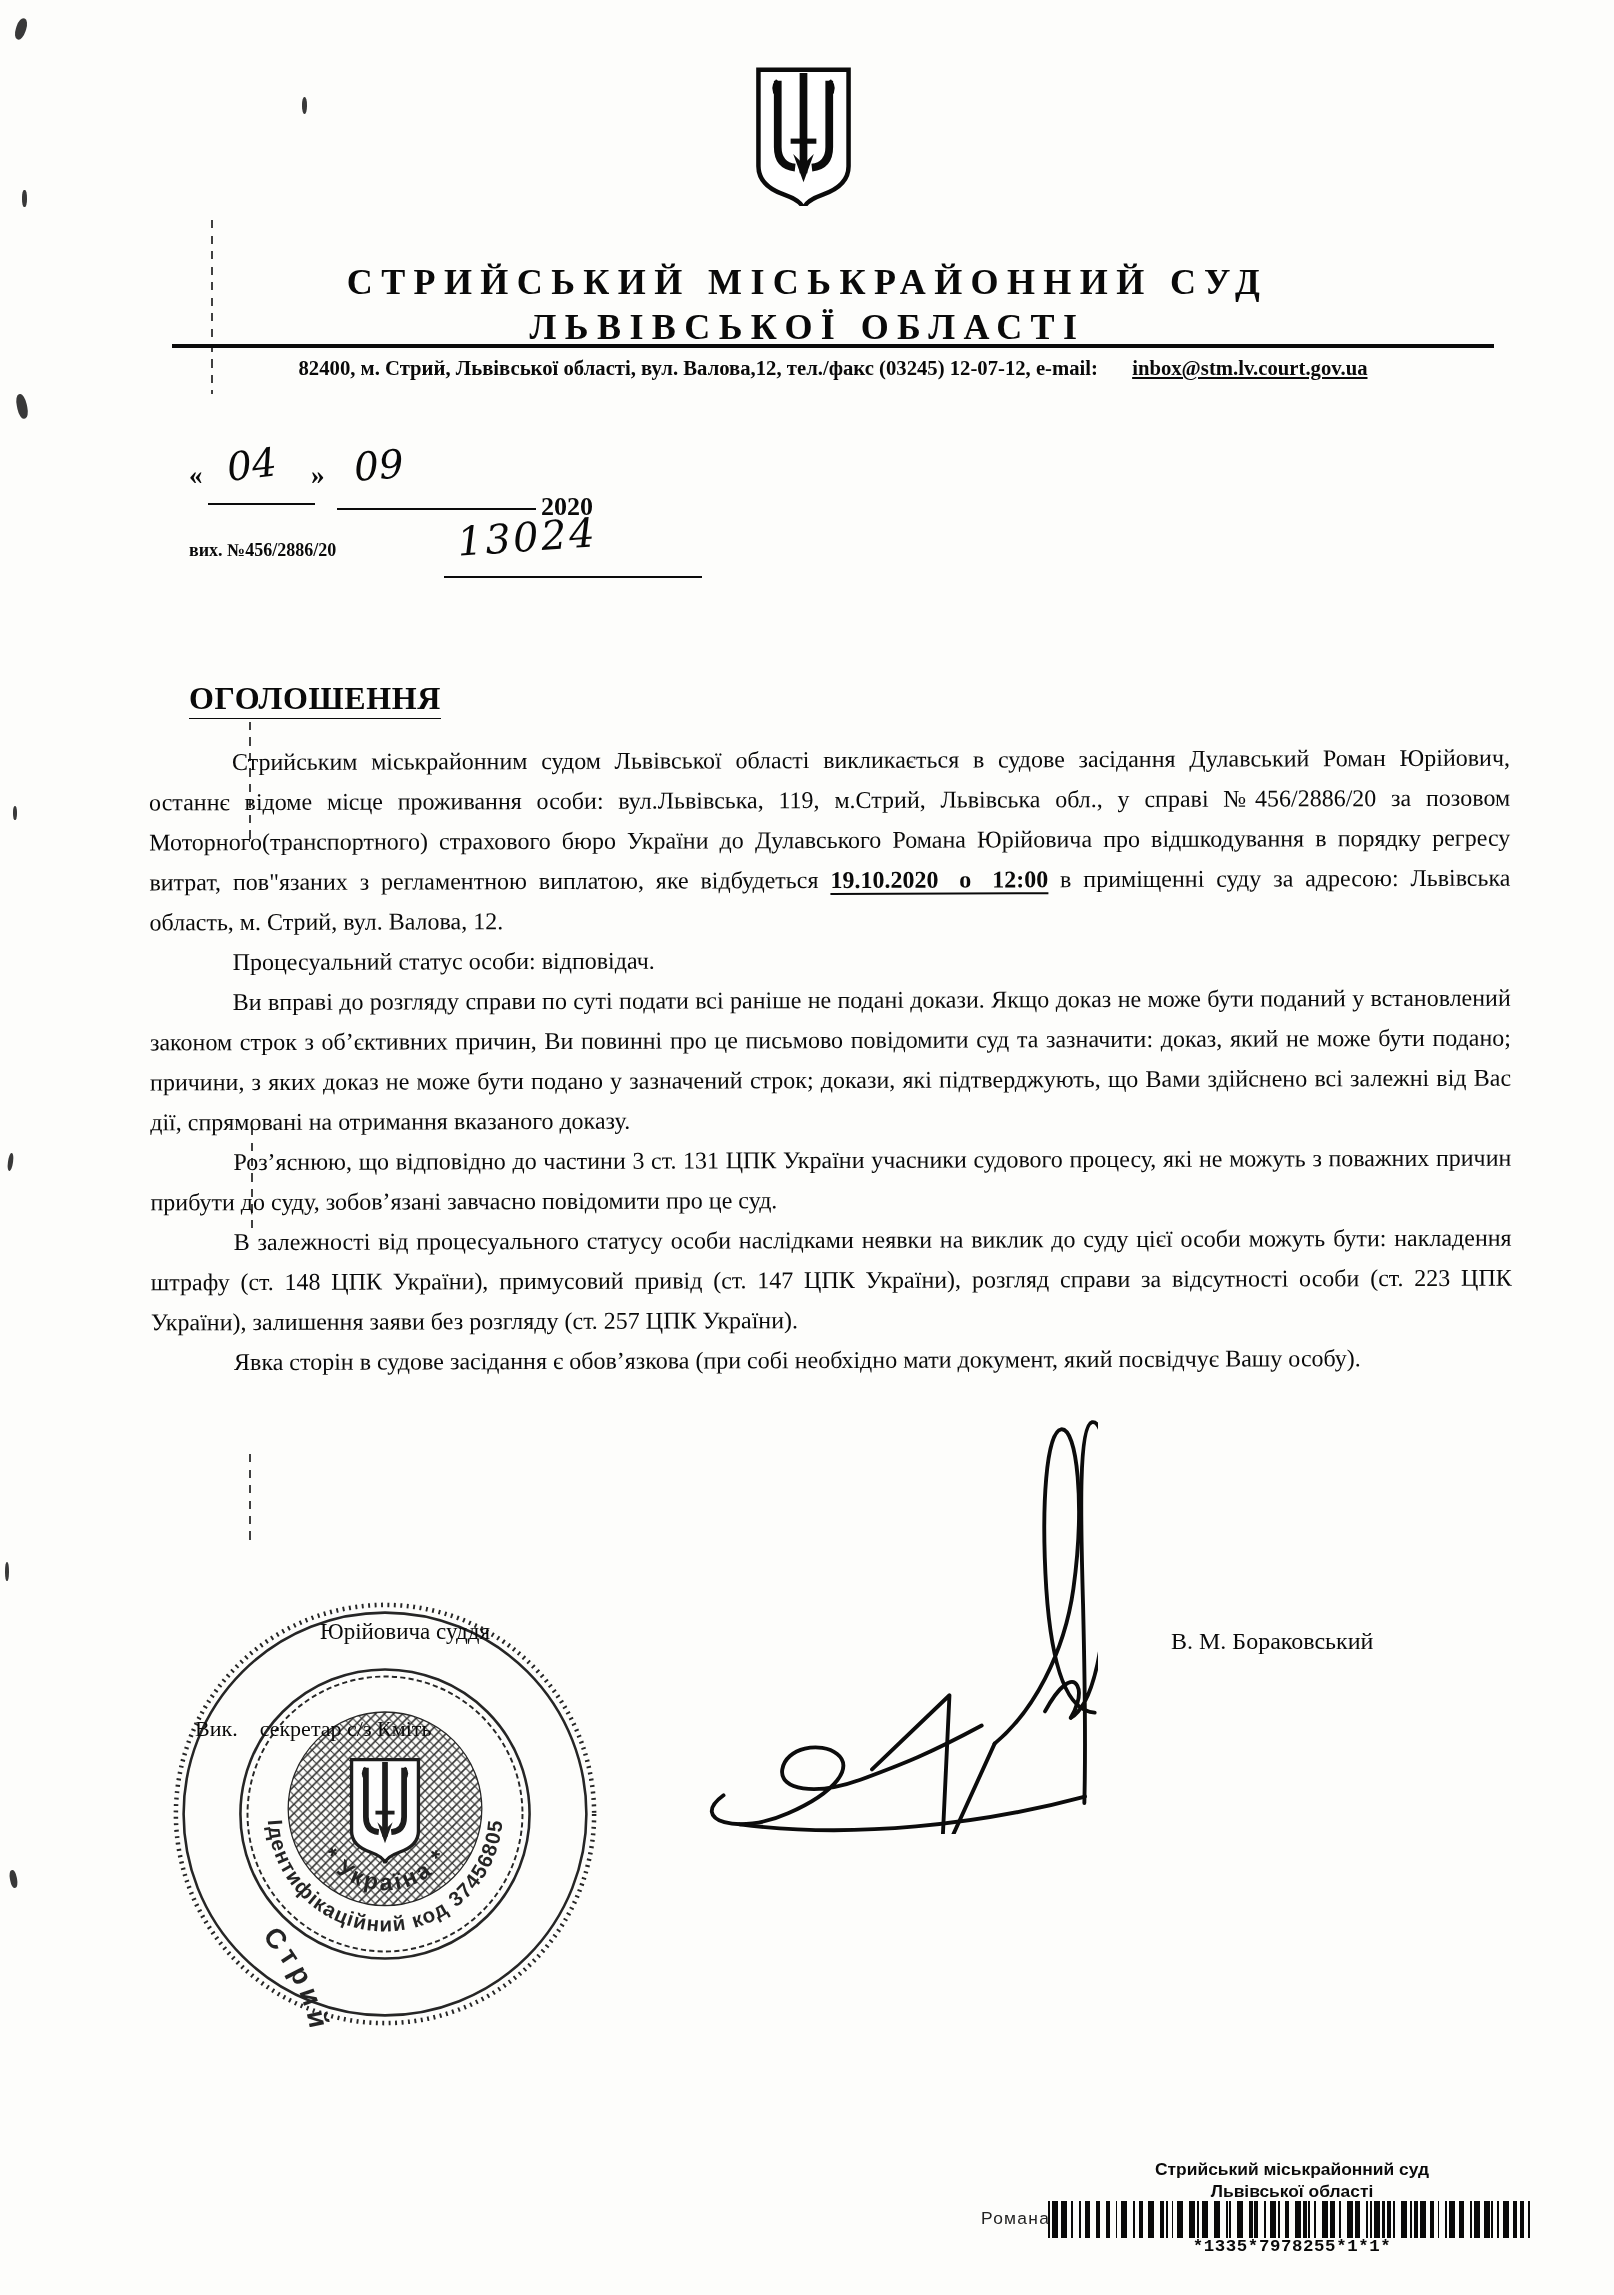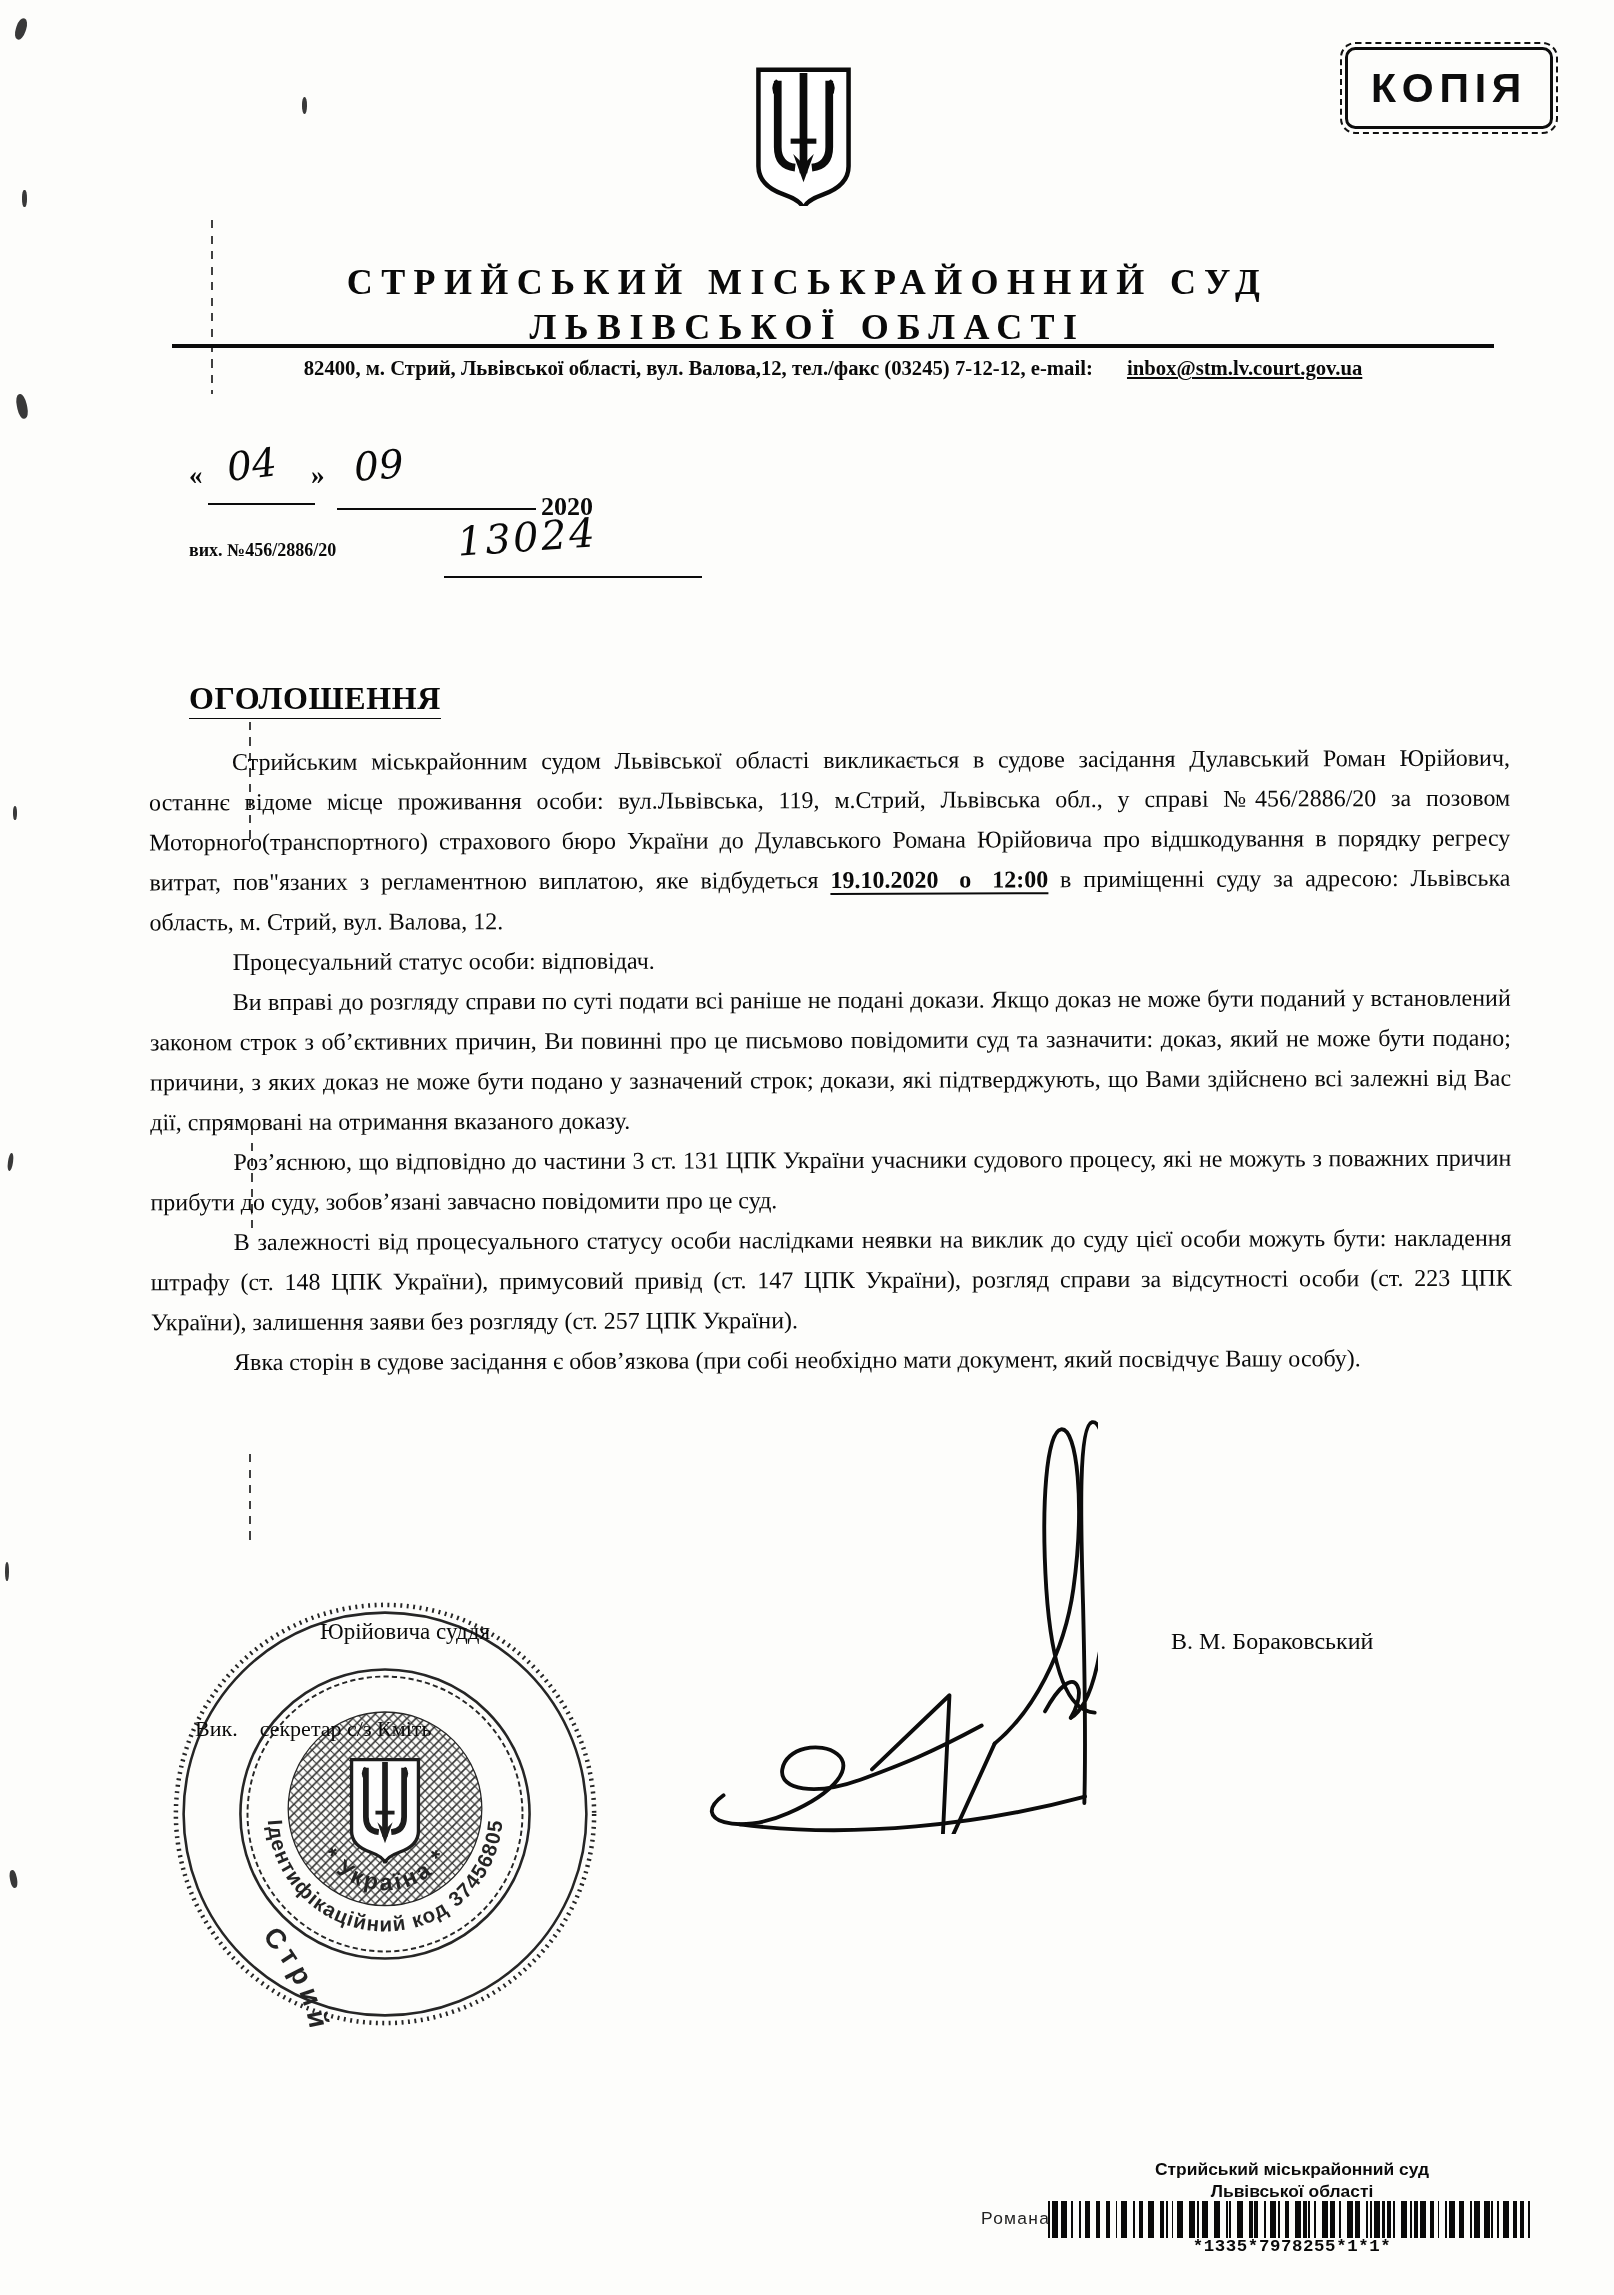--- a/index.html
+++ b/index.html
@@ -85,33 +85,30 @@
   <div class="speck" style="left:13px;top:806px;width:3.9px;height:14.2px"></div>
   <div class="speck" style="left:7.8px;top:1153px;width:5.2px;height:18px;transform:rotate(8deg)"></div>
   <div class="speck" style="left:5.2px;top:1562px;width:3.9px;height:19.4px"></div>
   <div class="speck" style="left:10.3px;top:1870px;width:6.5px;height:18px;transform:rotate(-10deg)"></div>
   <div class="speck" style="left:302px;top:97px;width:5.2px;height:17px"></div>
   <div class="vdash" style="left:211px;top:220px;height:174px"></div>
   <div class="vdash" style="left:249px;top:722px;height:124px"></div>
   <div class="vdash" style="left:251px;top:1127px;height:107px"></div>
   <div class="vdash" style="left:249px;top:1454px;height:87px"></div>
 
-  <div class="copy-stamp">
-    <span>КОПІЯ</span>
-  </div>
 
   <svg class="emblem" width="103" height="140" viewBox="-80 -100 160 216">
     <use href="#tryzub"></use>
   </svg>
 
   <div class="court1">СТРИЙСЬКИЙ МІСЬКРАЙОННИЙ СУД</div>
   <div class="court2">ЛЬВІВСЬКОЇ ОБЛАСТІ</div>
   <div class="rule"></div>
   <div class="address">
-    <span>82400, м. Стрий, Львівської області, вул. Валова,12, тел./факс (03245) 7-12-12, e-mail: </span><span class="email">inbox@stm.lv.court.gov.ua</span>
+    <span>82400, м. Стрий, Львівської області, вул. Валова,12, тел./факс (03245) 12-07-12, e-mail: </span><span class="email">inbox@stm.lv.court.gov.ua</span>
   </div>
 
   <span class="q" style="left:189px;top:460px;">«</span>
   <span class="uline" style="left:208px;top:503px;width:107px;"></span>
   <span class="hw hw-day">04</span>
   <span class="q" style="left:311px;top:460px;">»</span>
   <span class="uline" style="left:337px;top:508px;width:199px;"></span>
   <span class="hw hw-month">09</span>
   <span class="year">2020</span>
 

